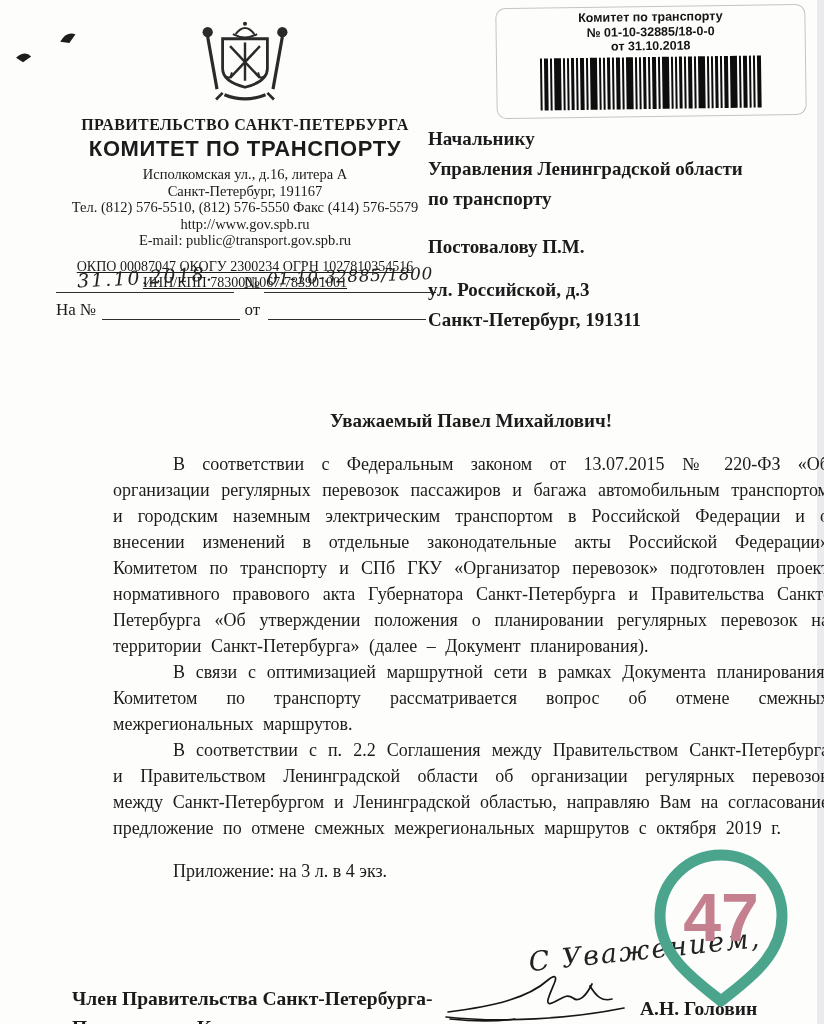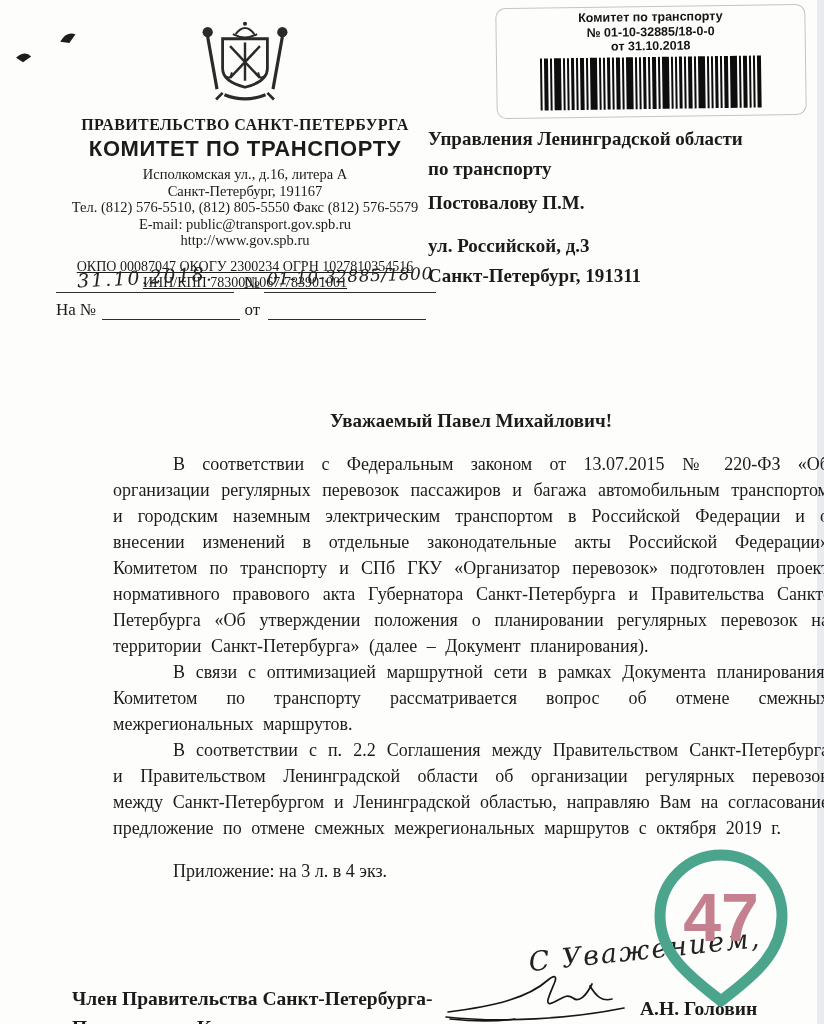--- a/index.html
+++ b/index.html
@@ -31,21 +31,21 @@
     border:1px solid #c4c4c4; border-radius:10px;
     text-align:center; transform:rotate(-0.8deg);
     font-family:"Liberation Sans", sans-serif; color:#141414; background:transparent;
   }
   .sticker .s-line { font-size:12.5px; font-weight:600; line-height:14.5px; white-space:nowrap; }
   .bars { display:flex; justify-content:center; align-items:stretch; height:52px; margin-top:3px; }
   .bar { background:#0d0d0d; margin-right:2px; }
 
   
   .addressee { position:absolute; left:428px; top:124px; width:372px; font-weight:bold; font-size:19px; line-height:30px; }
-  .addressee .a-name { margin-top:4px; }
+  .addressee .a-name { margin-top:18px; }
   .addressee .a-addr { margin-top:13px; }
 
   
   .ref-block { position:absolute; left:56px; top:266px; width:400px; font-size:17px; }
   .uline { display:inline-block; border-bottom:1.5px solid #2e2e2e; text-align:center; vertical-align:bottom; height:26px; }
   .u-date { width:178px; }
   .u-num { width:172px; }
   .u-na { width:138px; margin-left:6px; }
   .u-ot { width:158px; margin-left:8px; }
   .hand { font-family:"DejaVu Serif", serif; font-style:italic; color:#222; }
@@ -104,23 +104,23 @@
           <path d="M38 82 q22 9 44 0" stroke-width="3.4"></path>
           <path d="M36 80 l-7 7 M84 80 l7 7" stroke-width="3"></path>
         </g>
       </svg>
     </span>
     <div class="org-top">ПРАВИТЕЛЬСТВО САНКТ-ПЕТЕРБУРГА</div>
     <div class="org-name">КОМИТЕТ ПО ТРАНСПОРТУ</div>
     <div class="lh-addr">
       <div>Исполкомская ул., д.16, литера А</div>
       <div>Санкт-Петербург, 191167</div>
-      <div>Тел. (812) 576-5510, (812) 805-5550 Факс (812) 576-5579</div>
+      <div>Тел. (812) 576-5510, (812) 576-5550 Факс (414) 576-5579</div>
+      <div>http://www.gov.spb.ru</div>
       <div>E-mail: public@transport.gov.spb.ru</div>
-      <div>http://www.gov.spb.ru</div>
     </div>
     <div class="lh-codes">
       <div>ОКПО 00087047  ОКОГУ 2300234  ОГРН 1027810354516</div>
       <div>ИНН/КПП 7830001067/783901001</div>
     </div>
   </div>
 
   <div class="sticker">
     <div class="s-line">Комитет по транспорту</div>
     <div class="s-line">№ 01-10-32885/18-0-0</div>
@@ -166,20 +166,21 @@
         <div class="bar" style="width: 7px;"></div>
         <div class="bar" style="width: 2px;"></div>
         <div class="bar" style="width: 4px;"></div>
         <div class="bar" style="width: 2px;"></div>
         <div class="bar" style="width: 2px;"></div>
         <div class="bar" style="width: 4px;"></div>
       </div>
   </div>
 
   <div class="addressee">
+    <div>Начальнику</div>
     <div>Управления Ленинградской области</div>
     <div>по транспорту</div>
     <div class="a-name">Постовалову П.М.</div>
     <div class="a-addr">
       <div>ул. Российской, д.3</div>
       <div>Санкт-Петербург, 191311</div>
     </div>
   </div>
 
   <div class="ref-block">

